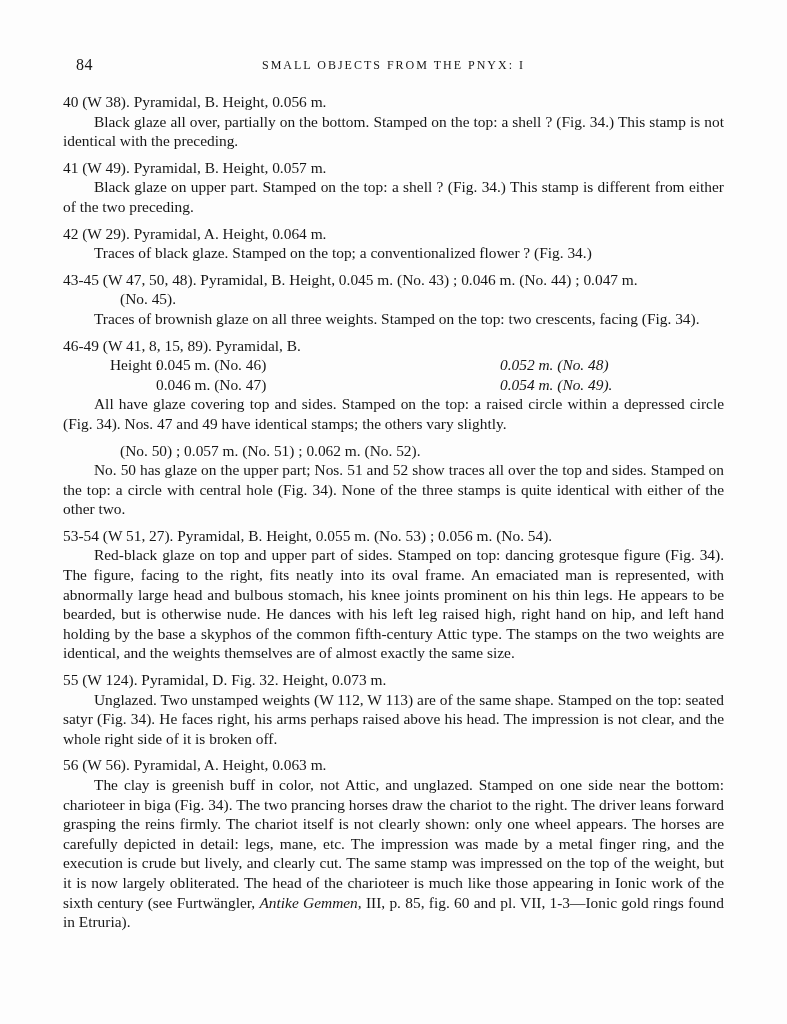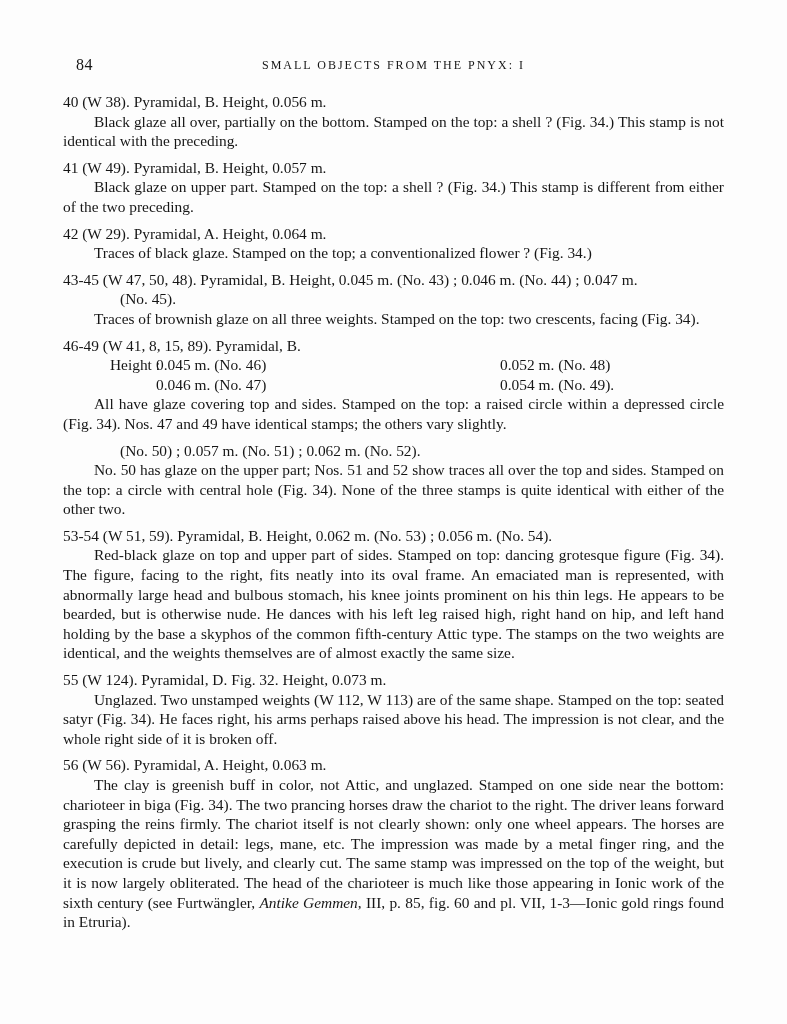--- a/index.html
+++ b/index.html
@@ -42,21 +42,21 @@
   .head2 { padding-left: 57px; }
   .num { font-weight: normal; }
   .para {
     text-align: justify;
     text-indent: 31px;
   }
   .ht { padding-left: 47px; }
   .ht-row { white-space: nowrap; }
   .ht-label { display: inline-block; width: 46px; }
   .ht-val { display: inline-block; width: 344px; }
-  .ht-right { display: inline-block; }
+  .ht-right { display: inline-block; font-style: italic; }
 </style>
 </head>
 <body>
 
 <div class="sheet">
 
   <div class="pagehead">
     <span class="pageno">84</span>
     <span class="runtitle">SMALL OBJECTS FROM THE PNYX: I</span>
   </div>
@@ -94,21 +94,21 @@
     </div>
     <p class="para">All have glaze covering top and sides.  Stamped on the top: a raised circle within a depressed circle (Fig. 34).  Nos. 47 and 49 have identical stamps; the others vary slightly.</p>
   </section>
 
   <section class="entry">
     <p class="head2">(No. 50) ; 0.057 m.  (No. 51) ; 0.062 m.  (No. 52).</p>
     <p class="para">No. 50 has glaze on the upper part; Nos. 51 and 52 show traces all over the top and sides.  Stamped on the top: a circle with central hole (Fig. 34).  None of the three stamps is quite identical with either of the other two.</p>
   </section>
 
   <section class="entry">
-    <p class="head"><b class="num">53-54</b><span> (W 51, 59).  Pyramidal, B.  Height, 0.062 m.  (No. 53) ; 0.056 m.  (No. 54).</span></p>
+    <p class="head"><b class="num">53-54</b><span> (W 51, 27).  Pyramidal, B.  Height, 0.055 m.  (No. 53) ; 0.056 m.  (No. 54).</span></p>
     <p class="para">Red-black glaze on top and upper part of sides.  Stamped on top: dancing grotesque figure (Fig. 34).  The figure, facing to the right, fits neatly into its oval frame.  An emaciated man is represented, with abnormally large head and bulbous stomach, his knee joints prominent on his thin legs.  He appears to be bearded, but is otherwise nude.  He dances with his left leg raised high, right hand on hip, and left hand holding by the base a skyphos of the common fifth-century Attic type.  The stamps on the two weights are identical, and the weights themselves are of almost exactly the same size.</p>
   </section>
 
   <section class="entry">
     <p class="head"><b class="num">55</b><span> (W 124).  Pyramidal, D.  Fig. 32.  Height, 0.073 m.</span></p>
     <p class="para">Unglazed.  Two unstamped weights (W 112, W 113) are of the same shape.  Stamped on the top: seated satyr (Fig. 34).  He faces right, his arms perhaps raised above his head.  The impression is not clear, and the whole right side of it is broken off.</p>
   </section>
 
   <section class="entry">
     <p class="head"><b class="num">56</b><span> (W 56).  Pyramidal, A.  Height, 0.063 m.</span></p>

